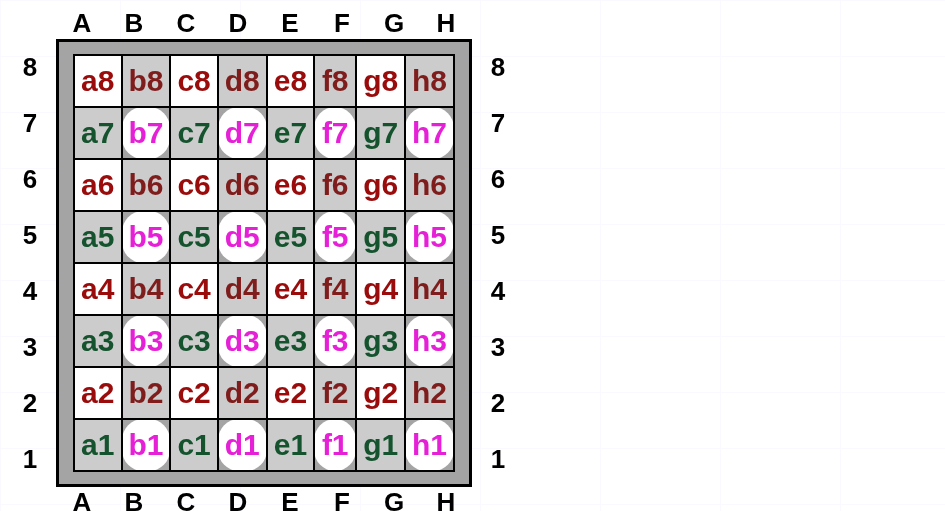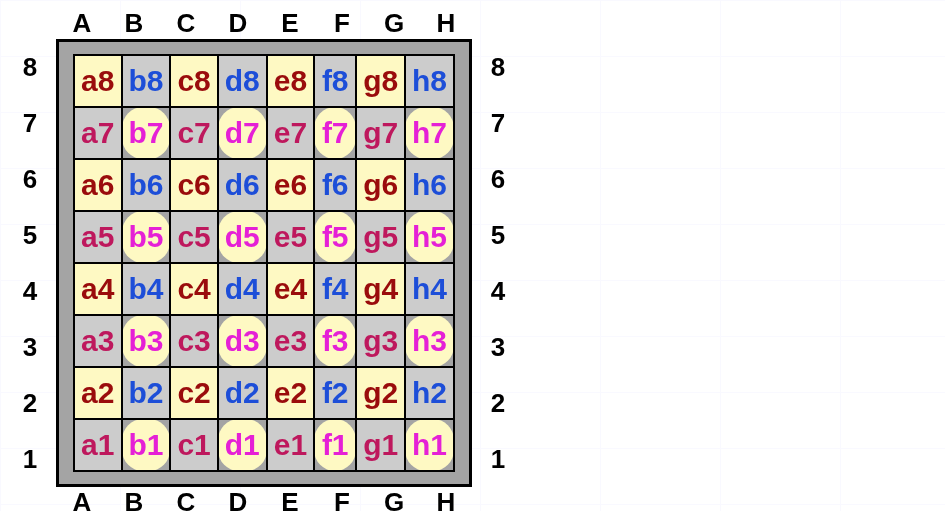--- a/index.html
+++ b/index.html
@@ -56,25 +56,25 @@
       border-collapse: collapse;
     }
     .sq {
       width: 100px;
       height: 52px;
       border: 2px solid #000;
       font-weight: 700;
       font-size: 30px;
       line-height: 1;
     }
-    .light { background: #fef9c3; }
+    .light { background: #ffffff; }
     .dark  { background: #cccccc; }
     .c-darkred { color: #9a0c0c; }
-    .c-blue    { color: #1d4ed8; margin-top: 32px; }
-    .c-green   { color: #be185d; }
+    .c-blue    { color: #7f1d1d; margin-top: 32px; }
+    .c-green   { color: #14532d; }
     .c-magenta { color: #e520d6; border-radius: 21px; }
   </style>
 </head>
 <body>
 <div class="bg-grid"></div>
 
 <div class="wrap">
 <table>
 
   <tbody>

